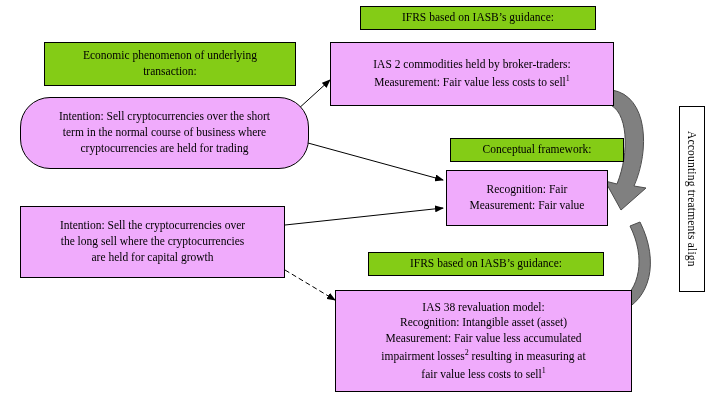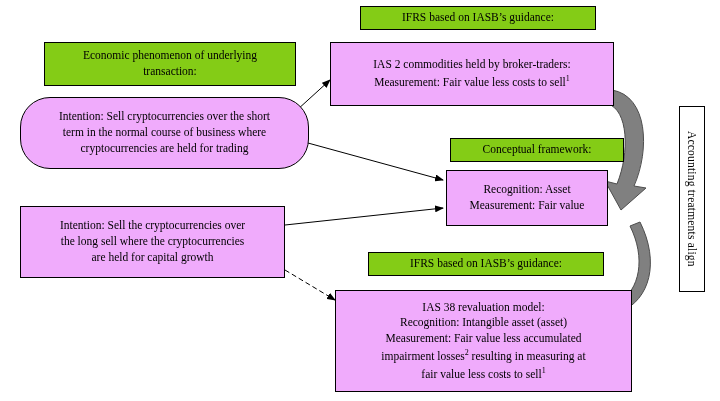--- a/index.html
+++ b/index.html
@@ -112,21 +112,21 @@
     <span class="line">Intention: Sell cryptocurrencies over the short</span>
     <span class="line">term in the normal course of business where</span>
     <span class="line">cryptocurrencies are held for trading</span>
   </div>
 
   <div class="box shaded" style="left:434px; top:138px; width:174px; height:24px;margin-left:16px;">
     <span class="line">Conceptual framework:</span>
   </div>
 
   <div class="box" style="left:446px; top:170px; width:162px; height:56px;">
-    <span class="line">Recognition: Asset</span>
+    <span class="line">Recognition: Fair</span>
     <span class="line">Measurement: Fair value</span>
   </div>
 
   <div class="box" style="left:20px; top:206px; width:265px; height:72px;">
     <span class="line">Intention: Sell the cryptocurrencies over</span>
     <span class="line">the long sell where the cryptocurrencies</span>
     <span class="line">are held for capital growth</span>
   </div>
 
   <div class="box shaded" style="left:368px; top:252px; width:236px; height:24px;">

